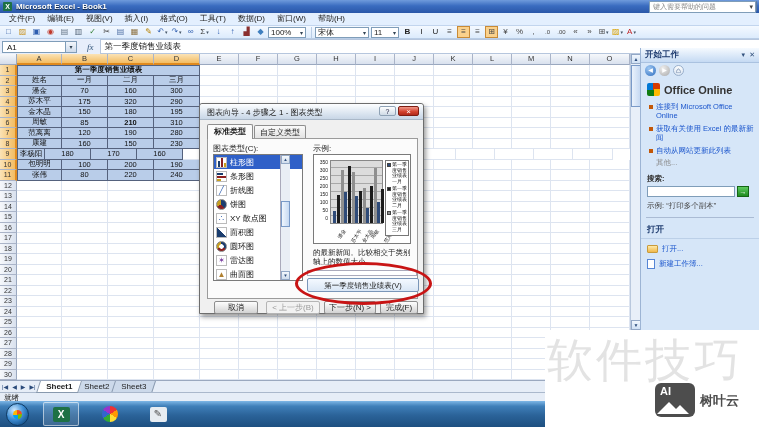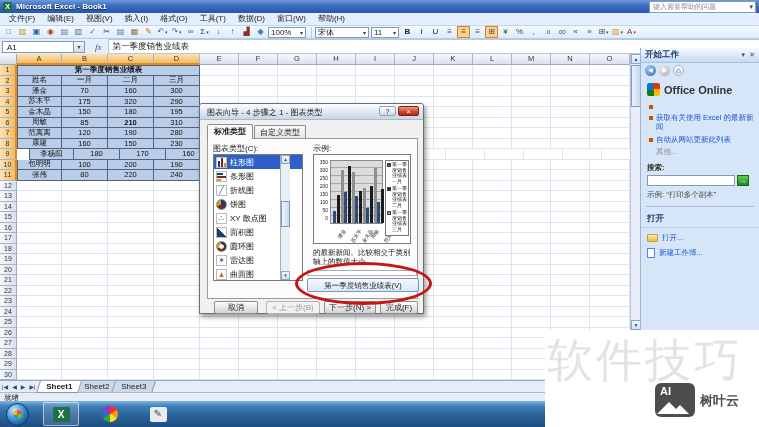--- a/index.html
+++ b/index.html
@@ -25,21 +25,21 @@
   .tbtn{height:12px;min-width:13px;display:flex;align-items:center;justify-content:center;margin-right:1px;}
   .tbtn .glyph{font-size:8px;line-height:12px;}
   .tbtn .dd{font-size:5px;color:#456;margin-left:1px;}
   .tbtn.active{background:#fad18c;border:1px solid #c88a36;box-sizing:border-box;}
   .tsep{width:1px;height:11px;background:#b9cde6;margin:0 3px;}
   .combo{height:11px;background:#fff;border:1px solid #7f9db9;display:flex;align-items:center;justify-content:space-between;font-size:8px;color:#222;padding:0 2px;margin-right:2px;box-sizing:border-box;}
   .combo .dd{font-size:6px;color:#345;}
 
   
   #formulabar{left:0;top:39px;width:759px;height:15px;background:#e7eefb;border-bottom:1px solid #b6c6dd;display:flex;align-items:center;}
-  #namebox{width:72px;height:12px;margin-left:2px;background:#fff;border:1px solid #7f9db9;font-size:8px;line-height:11px;padding-left:4px;box-sizing:border-box;color:#111;}
+  #namebox{width:64px;height:12px;margin-left:2px;background:#fff;border:1px solid #7f9db9;font-size:8px;line-height:11px;padding-left:4px;box-sizing:border-box;color:#111;}
   #namedd{width:11px;height:12px;background:linear-gradient(180deg,#f2f6fb,#cfdcec);border:1px solid #7f9db9;border-left:none;font-size:6px;text-align:center;line-height:11px;color:#345;box-sizing:border-box;}
   #fx{font-size:9px;font-style:italic;color:#33557a;margin:0 6px 0 10px;font-family:"Liberation Serif",serif;}
   #formula-input{flex:1;height:13px;background:#fff;border:1px solid #b6c6dd;border-right:none;font-size:8.5px;line-height:12px;padding-left:4px;color:#111;}
 
   
   #grid{left:0;top:54px;width:630px;height:326px;background:#fff;}
   #colhdr{display:flex;height:11px;}
   .corner{width:17px;height:11px;background:linear-gradient(180deg,#f6f8fb,#d4dcea);border-right:1px solid #9aa8bf;border-bottom:1px solid #9aa8bf;box-sizing:border-box;}
   .ch{height:11px;background:linear-gradient(180deg,#f6f8fb,#d9e1ee);border-right:1px solid #aab4c8;border-bottom:1px solid #9aa8bf;font-size:7.5px;color:#333;text-align:center;line-height:10px;box-sizing:border-box;}
   .ch.hl{background:linear-gradient(180deg,#fbe3b6,#f3bc62);border-bottom:2px solid #e08a1e;}
@@ -494,21 +494,21 @@
           <div class="cell" style="width: 39px;"></div>
           <div class="cell" style="width: 39px;"></div>
           <div class="cell" style="width: 39px;"></div>
           <div class="cell" style="width: 39px;"></div>
           <div class="cell" style="width: 39px;"></div>
           <div class="cell" style="width: 39px;"></div>
           <div class="cell" style="width: 40px;"></div>
         </div>
         <div class="grow">
           <div class="rh hl">9</div>
-          <div class="cell sel first" style="width: 45px; margin-left: 12px;">李杨阳</div>
+          <div class="cell sel first" style="width: 28px;">李杨阳</div>
           <div class="cell sel" style="width: 46px;">180</div>
           <div class="cell sel" style="width: 46px;">170</div>
           <div class="cell sel" style="width: 46px;">160</div>
           <div class="cell" style="width: 39px;"></div>
           <div class="cell" style="width: 39px;"></div>
           <div class="cell" style="width: 39px;"></div>
           <div class="cell" style="width: 39px;"></div>
           <div class="cell" style="width: 39px;"></div>
           <div class="cell" style="width: 39px;"></div>
           <div class="cell" style="width: 39px;"></div>
@@ -929,20 +929,21 @@
       <span class="tp-circ tp-fwd">▶</span>
       <span class="tp-circ tp-home">⌂</span>
     </div>
     <div id="tp-logo">
       <span id="tp-logosq"></span>
       <span id="tp-logotext">Office Online</span>
     </div>
     <div>
         <div class="tp-link-row">
           <span class="tp-bullet"></span>
+          <span class="tp-link">连接到 Microsoft Office Online</span>
         </div>
         <div class="tp-link-row">
           <span class="tp-bullet"></span>
           <span class="tp-link">获取有关使用 Excel 的最新新闻</span>
         </div>
         <div class="tp-link-row">
           <span class="tp-bullet"></span>
           <span class="tp-link">自动从网站更新此列表</span>
         </div>
       </div>

